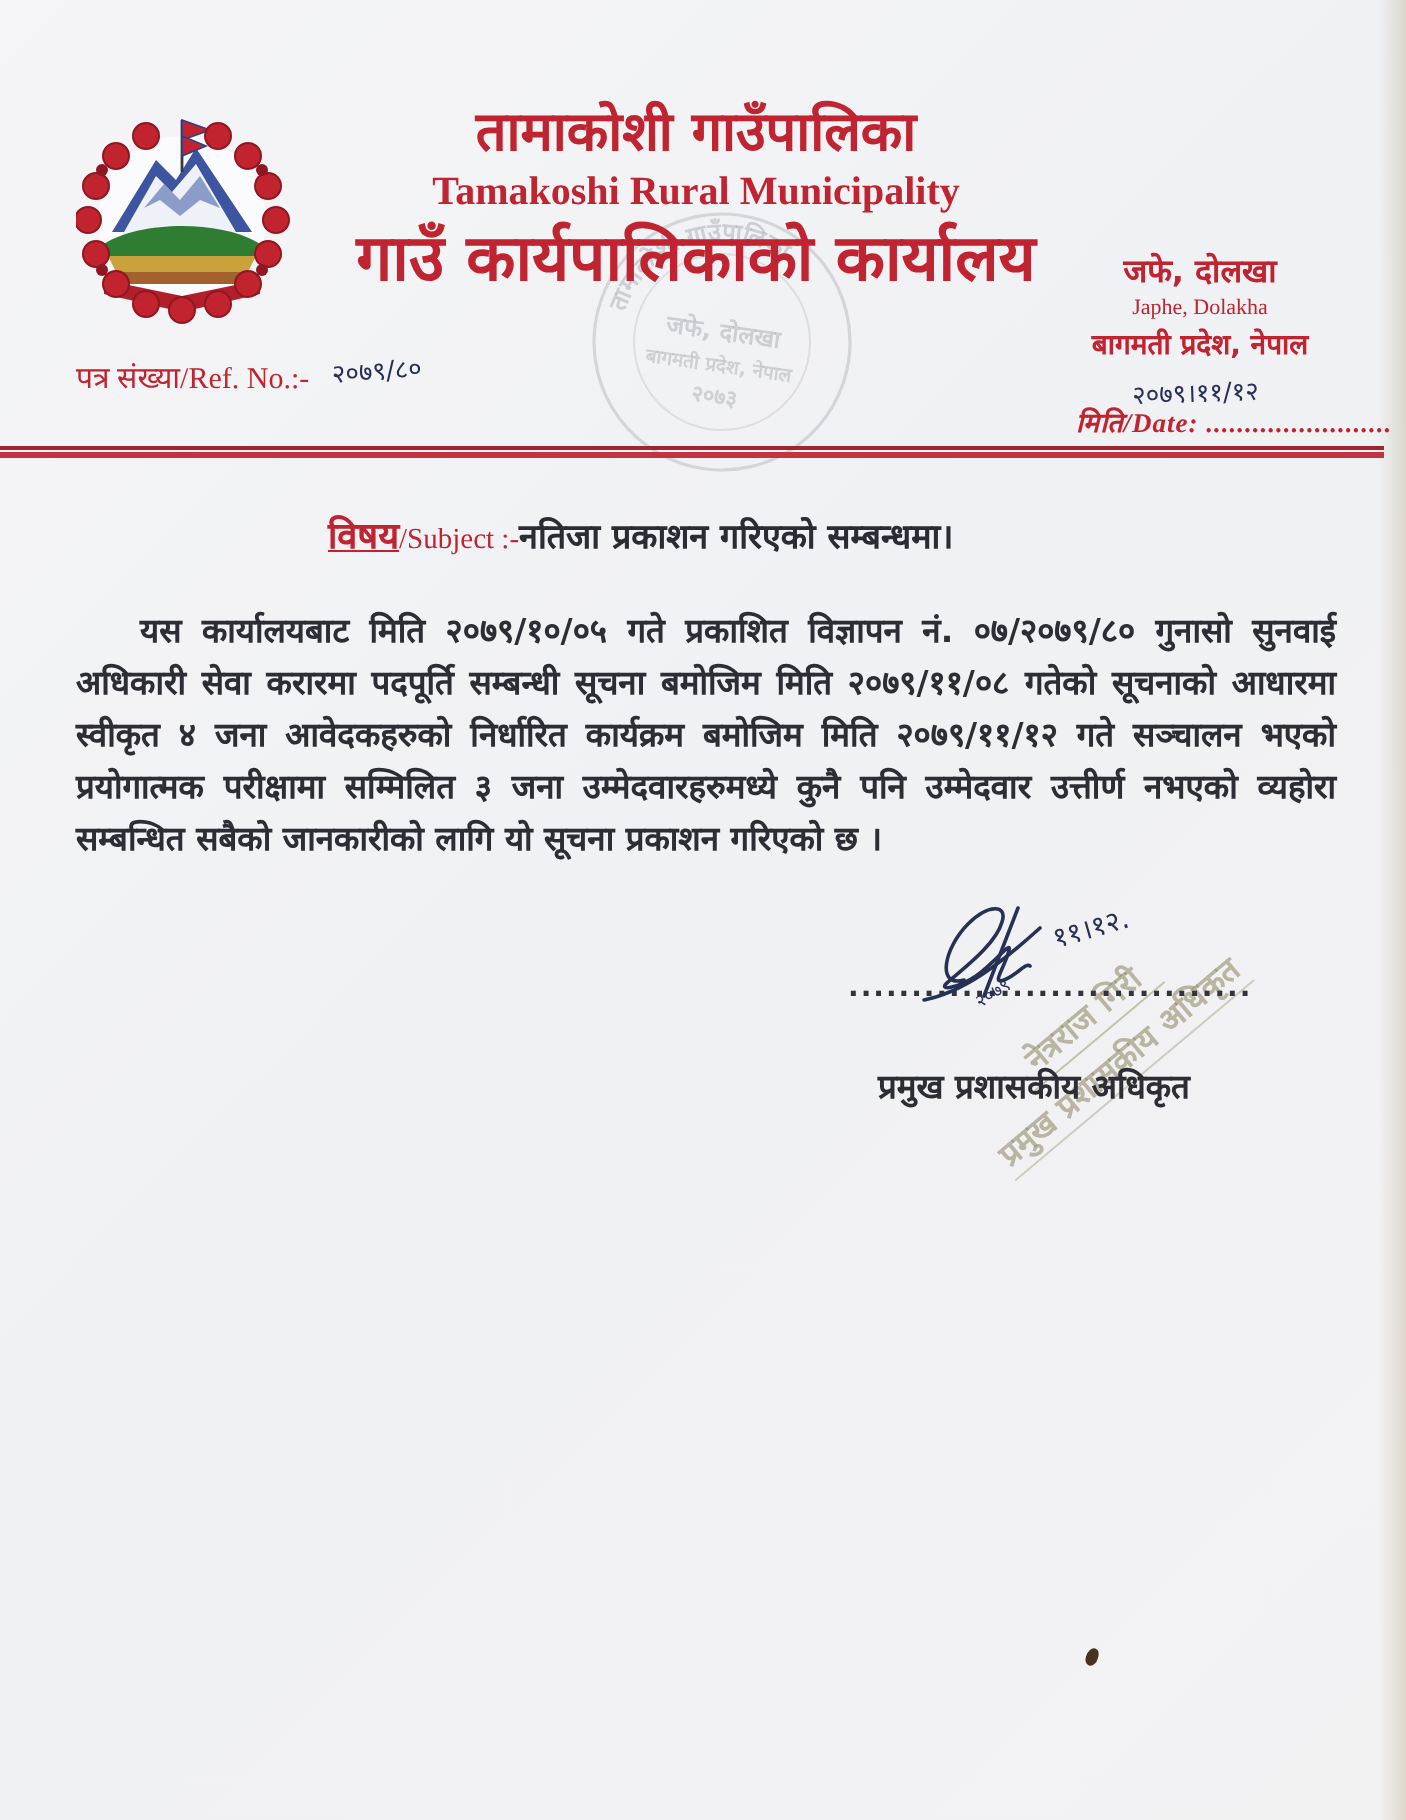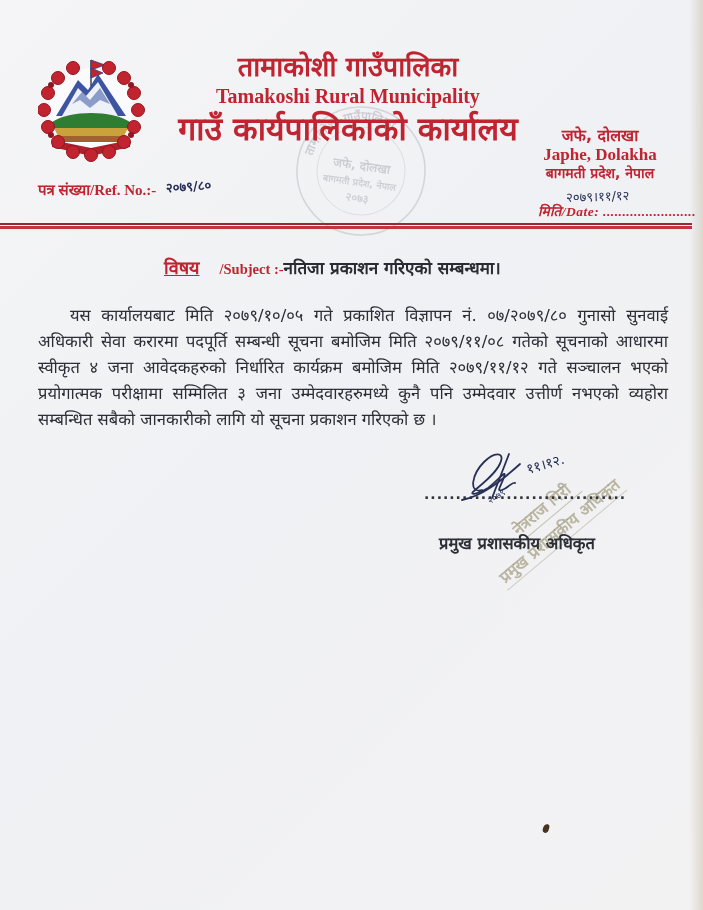--- a/index.html
+++ b/index.html
@@ -16,48 +16,48 @@
   
   .emblem{position:absolute;left:38px;top:52px;width:108px;height:112px;}
   .head-center{position:absolute;left:138px;top:50px;width:420px;text-align:center;z-index:2;}
   .np-title-1{font-size:27px;font-weight:bold;line-height:34px;}
   .en-title-1{font-size:20px;font-weight:bold;line-height:25px;}
   .np-title-2{font-size:32px;font-weight:bold;line-height:40px;}
   .en-title-2{font-size:19px;font-weight:bold;line-height:24px;}
 
   .addr-block{position:absolute;left:512px;top:126px;width:176px;text-align:center;z-index:2;}
   .addr-np{font-size:16px;font-weight:bold;line-height:20px;}
-  .addr-en{font-size:17px;font-weight:bold;line-height:17px;}
+  .addr-en{font-size:11px;font-weight:normal;line-height:17px;}
 
   .date-row{position:absolute;left:538px;top:201px;width:160px;z-index:2;}
   .date-label{font-size:13.5px;font-weight:bold;letter-spacing:0.5px;font-style:italic;}
   .hand{color:#273055;font-family:"DejaVu Sans",sans-serif;}
   .date-hand{position:absolute;left:28px;top:-14px;font-size:13px;transform:rotate(-2deg);}
 
   .ref-block{position:absolute;left:38px;top:180px;z-index:2;}
-  .ref-line{font-size:15px;font-weight:bold;line-height:21px;position:relative;text-align:right;}
+  .ref-line{font-size:15px;font-weight:normal;line-height:21px;position:relative;text-align:right;}
   .ref-hand{position:absolute;left:128px;top:-4px;font-size:13px;transform:rotate(-4deg);}
 
   .rule{position:absolute;left:0;top:223px;width:692px;height:6px;z-index:2;}
   .rule .thin{height:1.5px;background:#9c2733;}
   .rule .thick{height:3px;background:#c43340;margin-top:1px;}
 
   
   .round-stamp{position:absolute;left:288px;top:98px;width:146px;height:146px;z-index:1;opacity:0.55;}
 
   
   .subject{position:absolute;left:164px;top:255px;font-size:17px;z-index:2;white-space:nowrap;}
   .subject .np-label{font-size:18px;font-weight:bold;text-decoration:underline;}
-  .subject .en-label{font-size:14.5px;font-weight:bold;padding-left:20px;}
+  .subject .en-label{font-size:14.5px;font-weight:normal;}
   .subject .text{color:#2b2b33;font-weight:bold;margin-top:11px;}
 
   
   .body-par{position:absolute;left:38px;top:303px;width:630px;
     font-size:16.5px;line-height:26px;text-align:justify;text-indent:32px;
-    color:#2d2d35;font-weight:normal;}
+    color:#2d2d35;font-weight:bold;}
 
   
   .sig-scribble{position:absolute;left:452px;top:448px;z-index:3;}
   .sig-dots{position:absolute;left:424px;top:486px;width:185px;text-align:center;
     font-size:14px;font-weight:bold;letter-spacing:1px;color:#33333b;z-index:2;}
   .sig-name{position:absolute;left:424px;top:506px;width:185px;text-align:center;
     font-size:16.5px;font-weight:bold;color:#2d2d35;z-index:2;}
   .sig-title{position:absolute;left:412px;top:531px;width:210px;text-align:center;
     font-size:16.5px;font-weight:bold;color:#2d2d35;z-index:2;}
 

